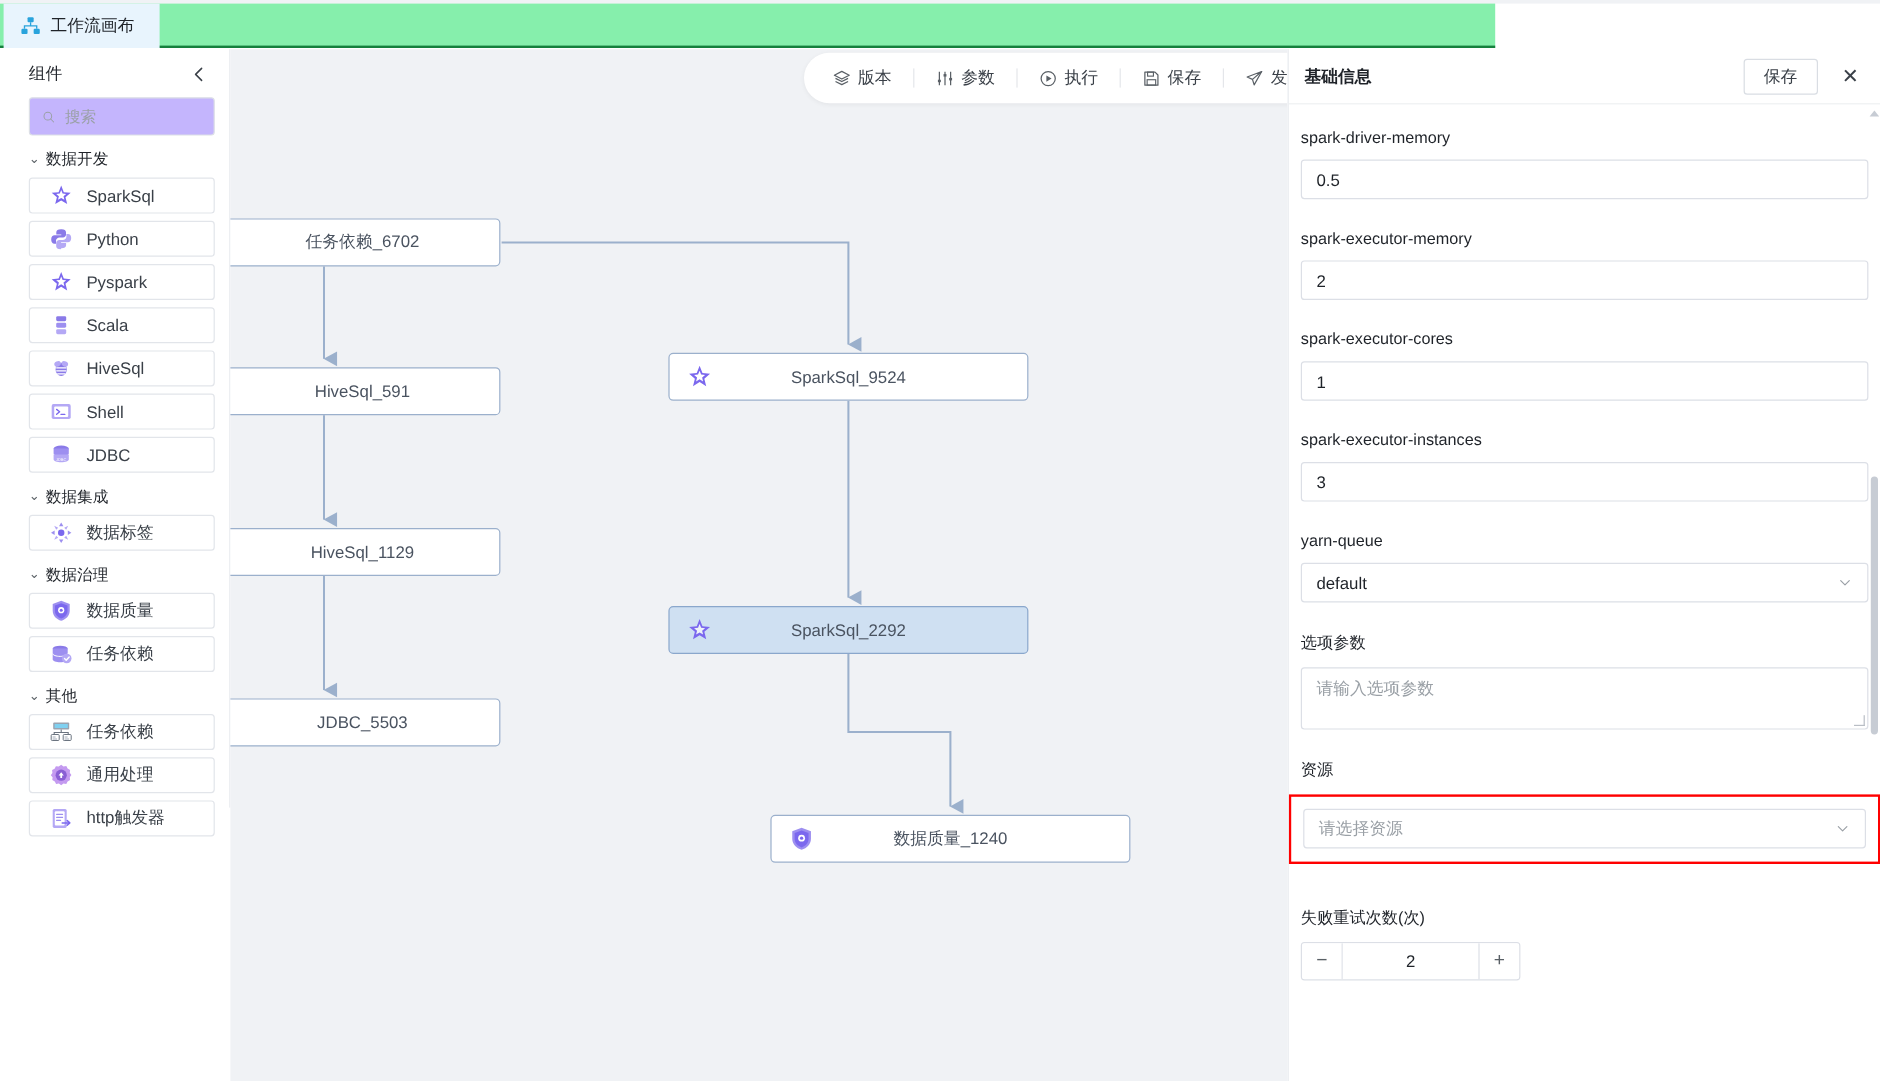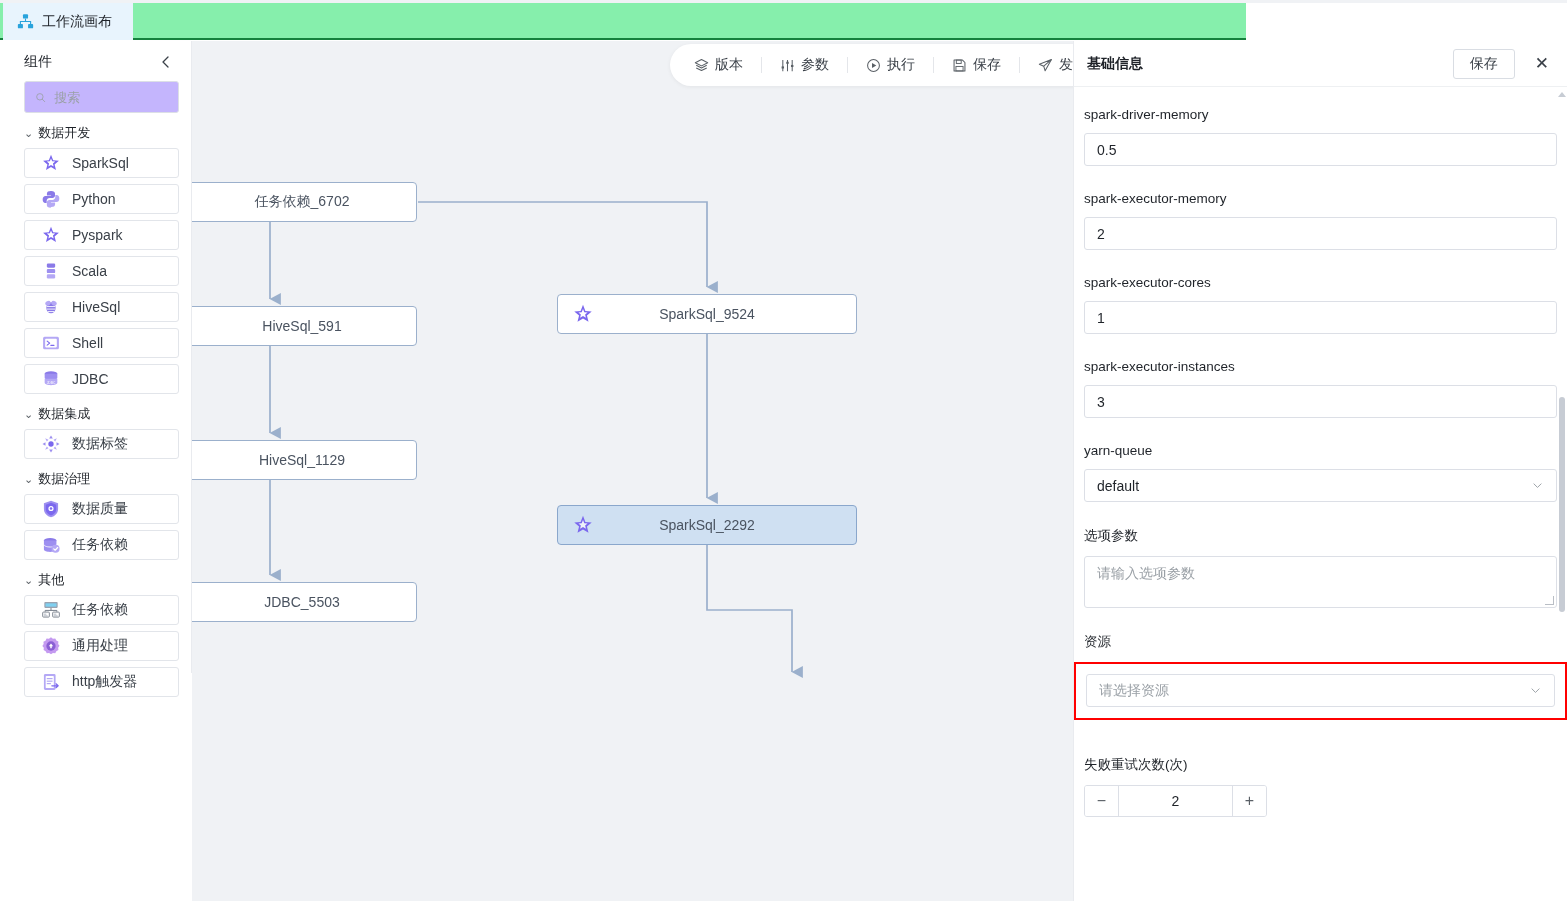--- a/index.html
+++ b/index.html
@@ -437,20 +437,29 @@
   </div>
 
   <div class="node has-ico selected" style="left:365px; top:464px; width:300px;">
     <svg class="nd-ico" viewBox="0 0 24 24">
       <path d="M12 2 L14.6 8.6 L21.5 9.2 L16.3 13.7 L18 20.5 L12 16.8 L6 20.5 L7.7 13.7 L2.5 9.2 L9.4 8.6 Z" fill="#7b68ee"></path>
       <path d="M12 6.5 L13.4 10 L17 10.3 L14.3 12.6 L15.2 16.2 L12 14.3 L8.8 16.2 L9.7 12.6 L7 10.3 L10.6 10 Z" fill="#eef2f9"></path>
     </svg>
     <span class="nd-label">SparkSql_2292</span>
   </div>
 
+  <div class="node has-ico" style="left:450px; top:638px; width:300px;">
+    <svg class="nd-ico" viewBox="0 0 24 24">
+      <path d="M12 2 L20.5 5.2 V12 c0 5-3.8 8.7-8.5 10 C7.3 20.7 3.5 17 3.5 12 V5.2 Z" fill="#9d8ff0"></path>
+      <path d="M12 4.4 L18.3 6.8 V12 c0 3.8-2.8 6.7-6.3 7.8 C8.5 18.7 5.7 15.8 5.7 12 V6.8 Z" fill="#7b68ee"></path>
+      <circle cx="12" cy="11.4" r="3.1" fill="#ffffff"></circle>
+      <circle cx="12" cy="11.4" r="1.5" fill="#7b68ee"></circle>
+    </svg>
+    <span class="nd-label">数据质量_1240</span>
+  </div>
 
   <div id="toolbar">
     <div class="tb-item">
       <svg class="tb-ico" viewBox="0 0 16 16">
         <path d="M8 1.6 L14.6 5 L8 8.4 L1.4 5 Z" fill="none" stroke="#5a6066" stroke-width="1.1" stroke-linejoin="round"></path>
         <path d="M2.4 7.8 L8 10.6 L13.6 7.8" fill="none" stroke="#5a6066" stroke-width="1.1" stroke-linejoin="round"></path>
         <path d="M2.4 10.6 L8 13.4 L13.6 10.6" fill="none" stroke="#5a6066" stroke-width="1.1" stroke-linejoin="round"></path>
       </svg>
       <span>版本</span>
     </div>

